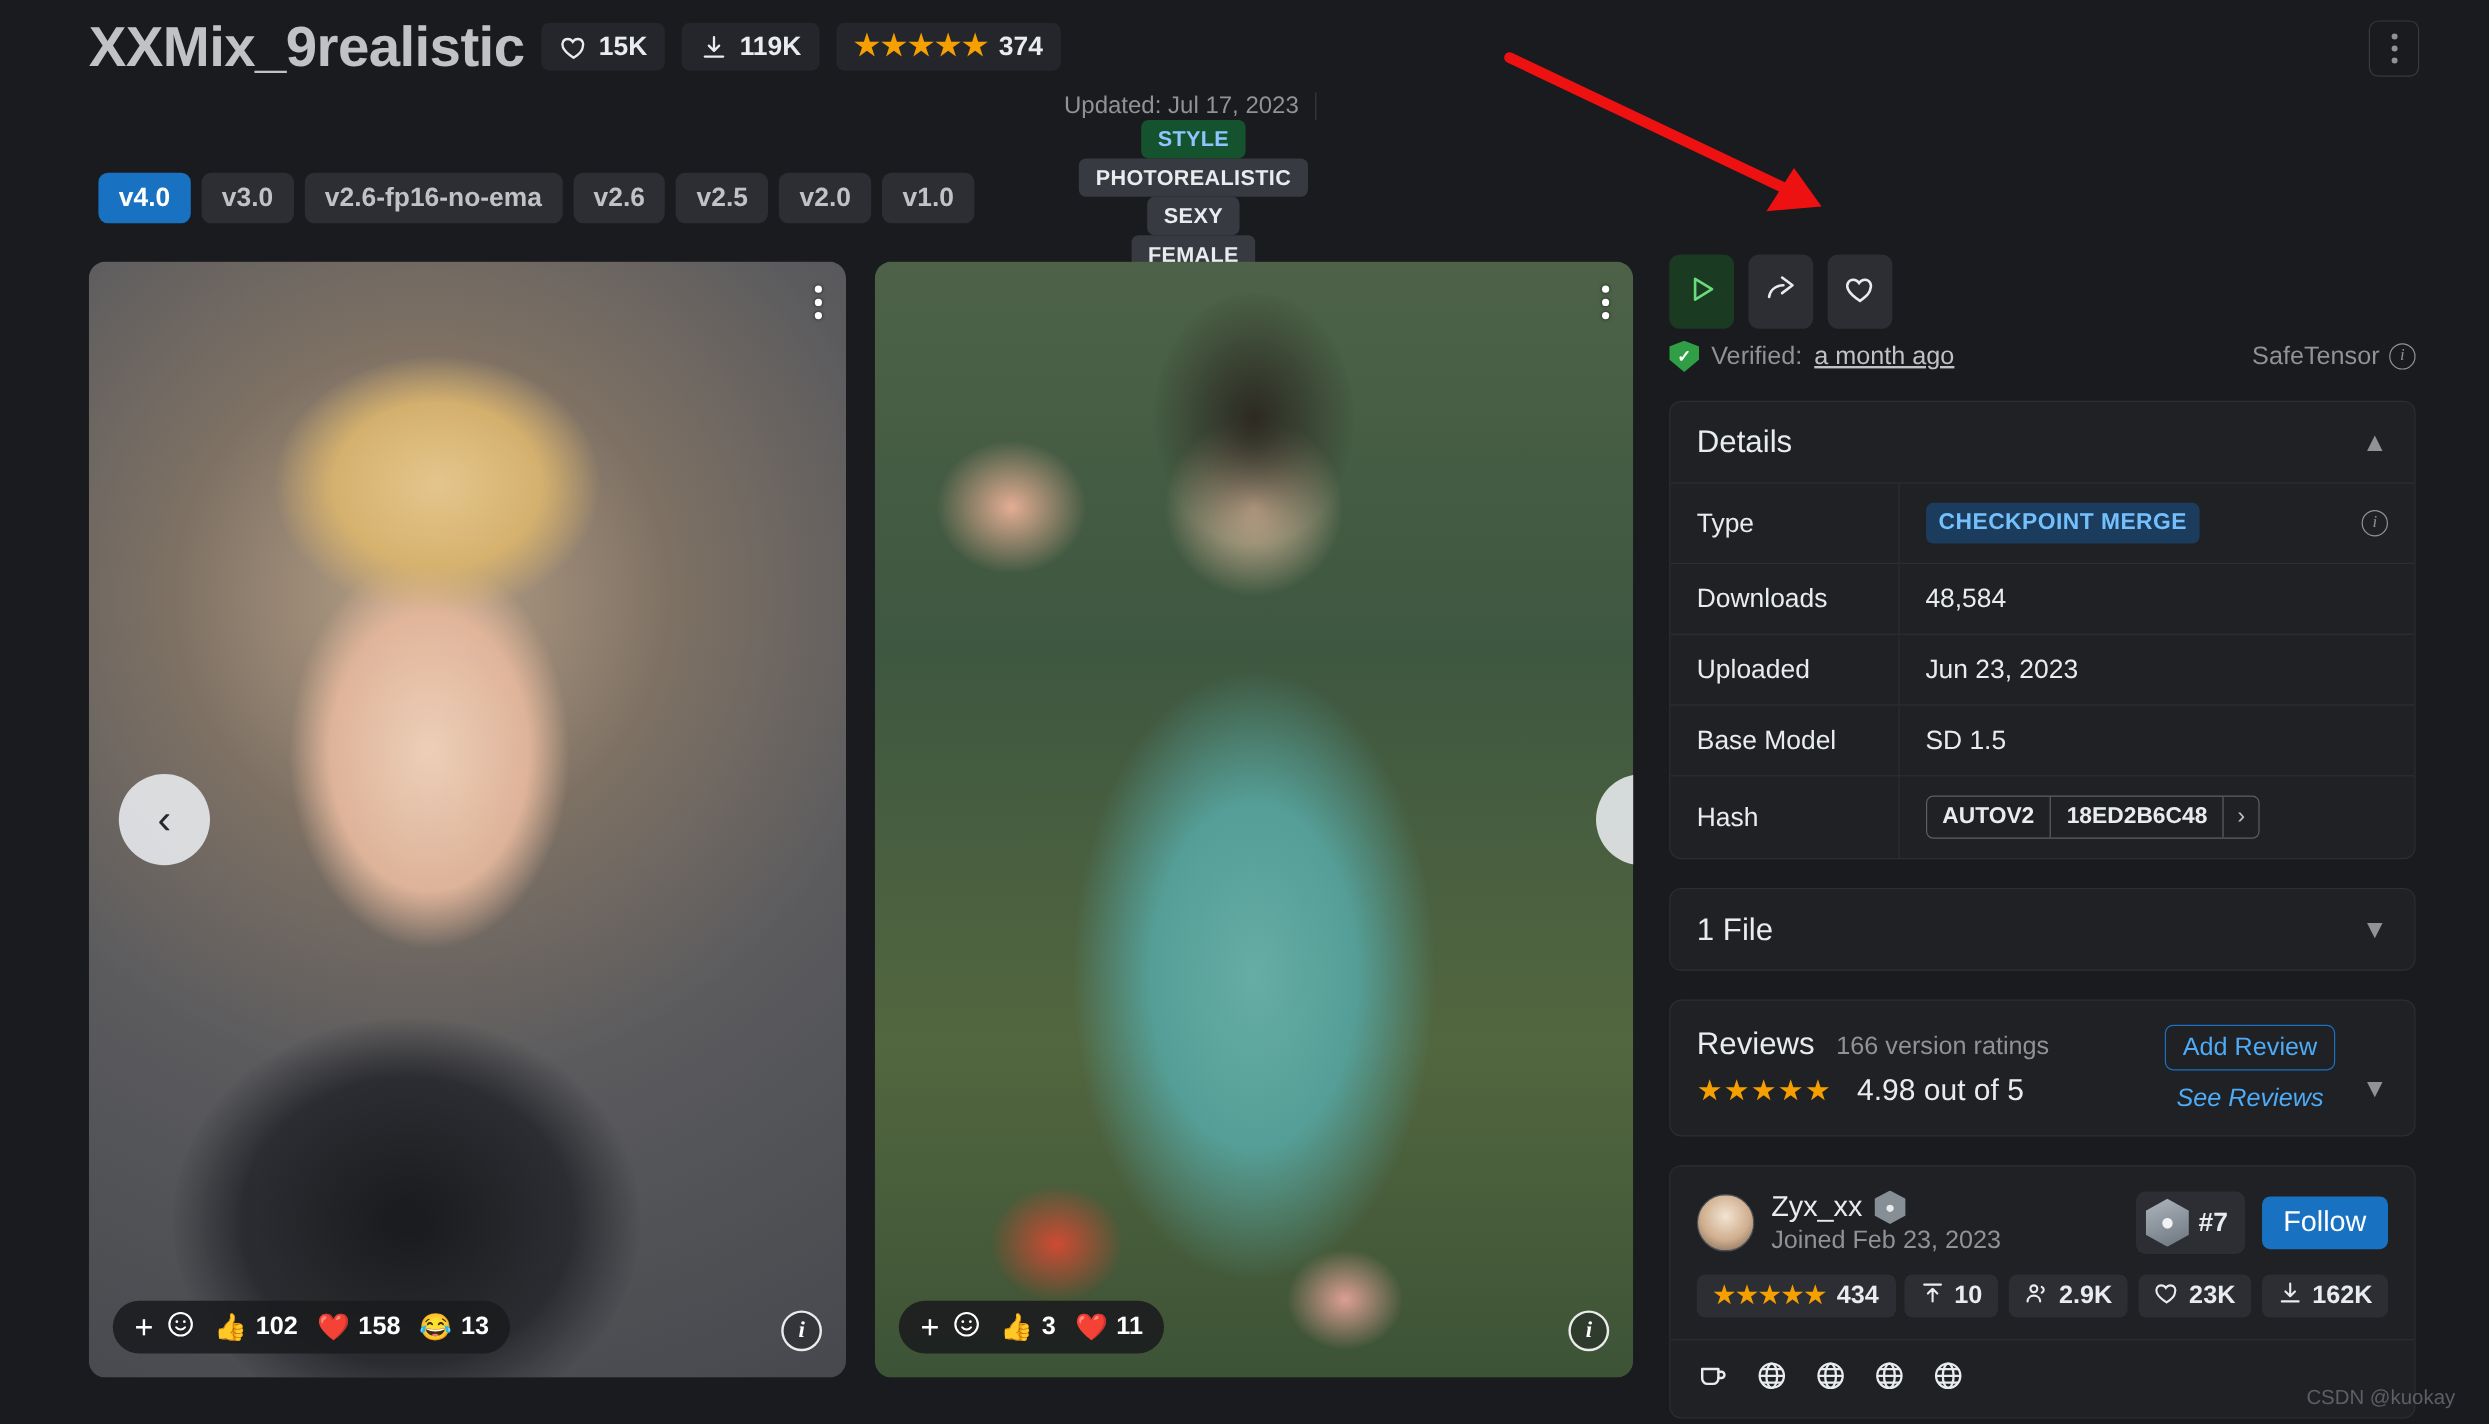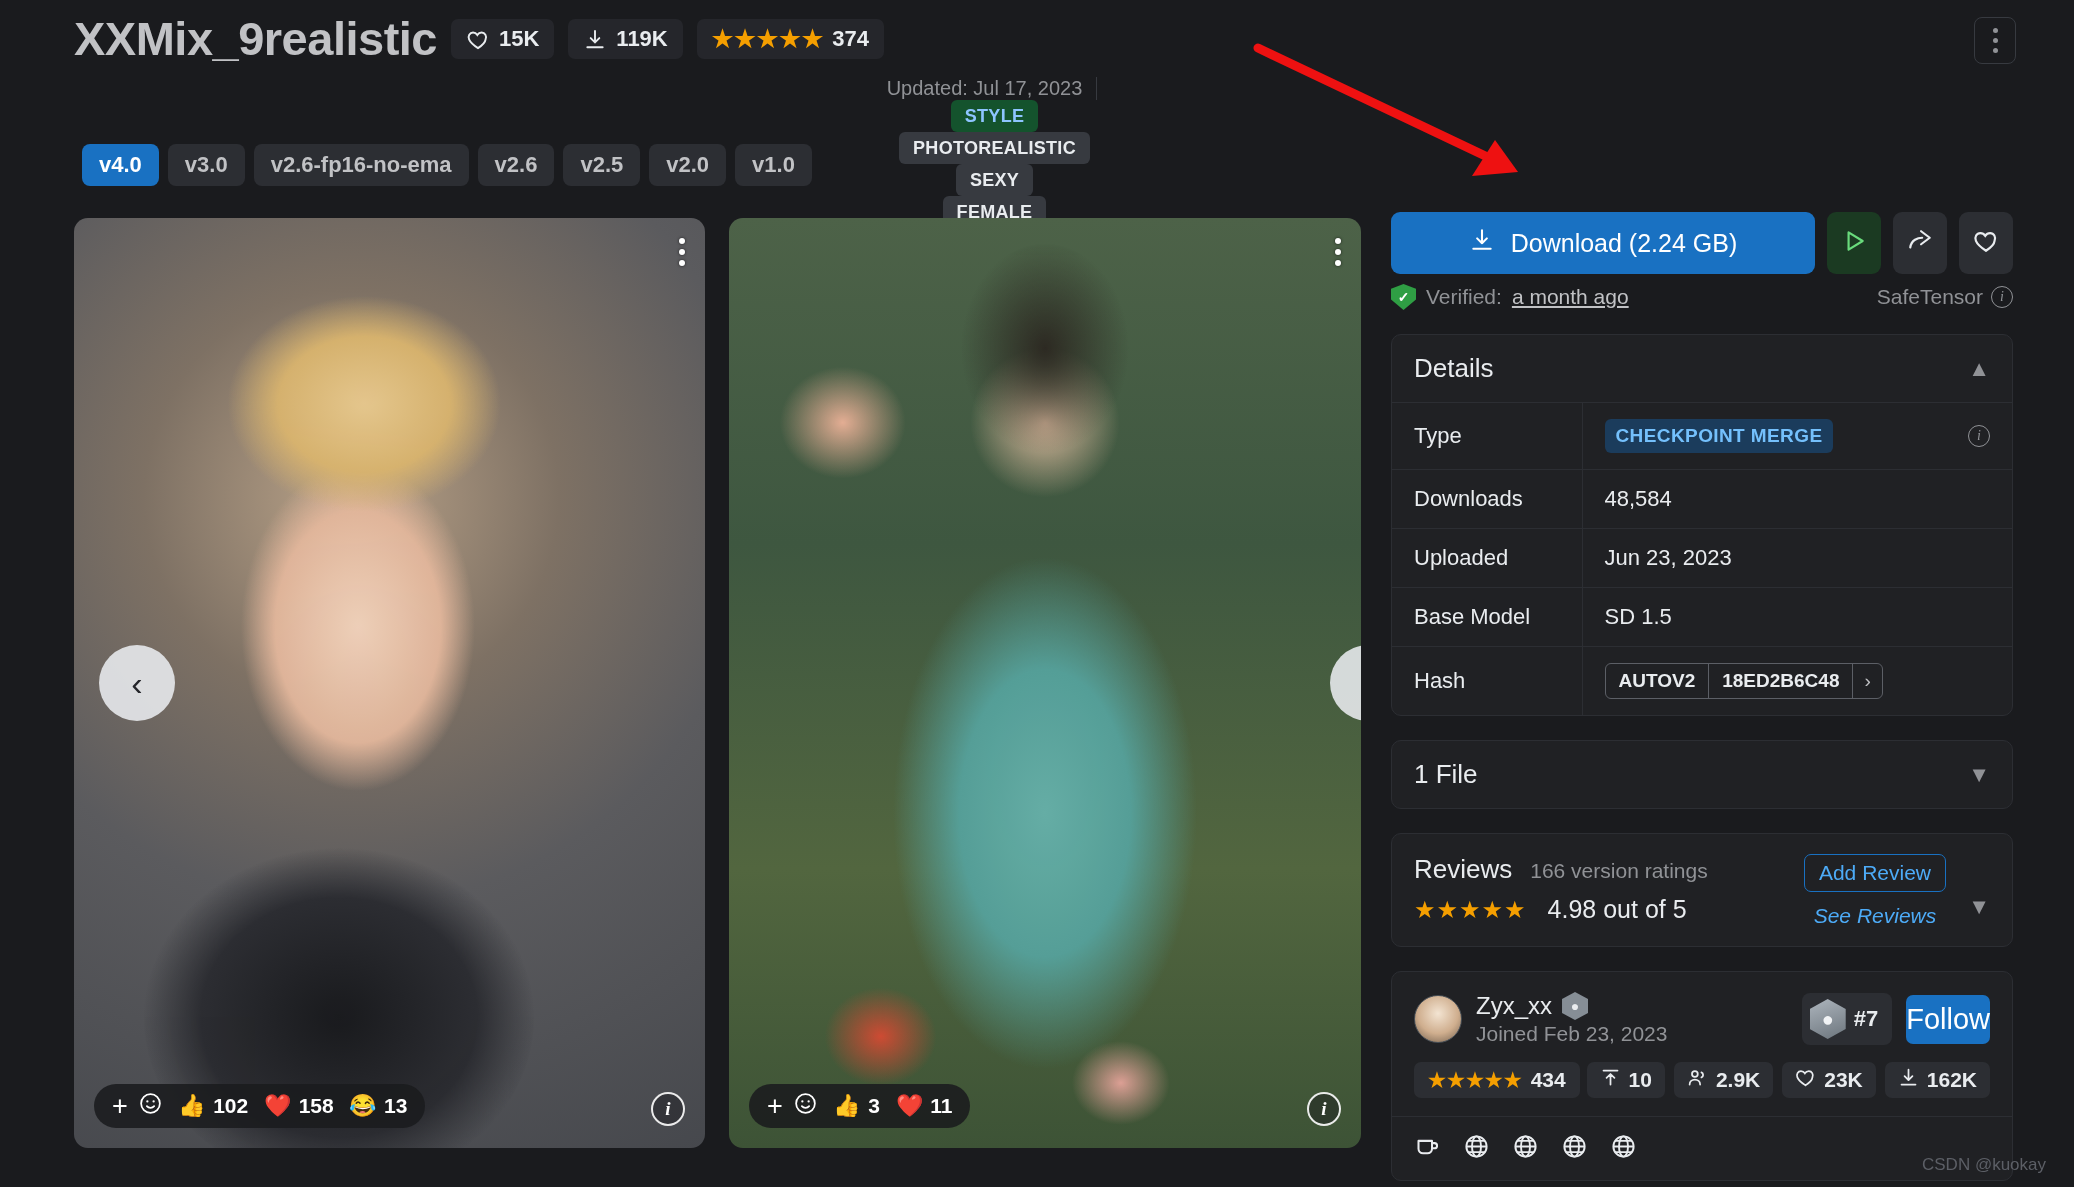--- a/index.html
+++ b/index.html
@@ -227,21 +227,21 @@
     font-size: 22px; font-weight: 700; color: #e9ecef;
   }
   .hex-lg {
     width: 36px; height: 40px; background: linear-gradient(160deg,#adb5bd,#6c757d);
     clip-path: polygon(50% 0%, 100% 25%, 100% 75%, 50% 100%, 0% 75%, 0% 25%);
     display: inline-flex; align-items: center; justify-content: center;
     color: #f1f3f5; font-size: 20px;
   }
   .follow {
     background: #1971c2; color: #fff; border-radius: 7px;
-    padding: 8px 0; font-size: 29px;
+    padding: 8px 18px; font-size: 24px;
   }
   .cre-stats {
     display: flex; align-items: center; justify-content: space-between; margin-top: 16px;
     padding-bottom: 18px;
   }
   .rating-pill {
     display: inline-flex; align-items: center; gap: 9px;
     background: #2c2e33; border-radius: 7px; padding: 5px 14px; height: 36px;
     font-size: 21px; font-weight: 700; color: #e9ecef;
   }
@@ -401,28 +401,20 @@
           <span>11</span>
         </span>
       </div>
       <div class="info-badge">i</div>
     </div>
   </div>
 
   <div class="side">
 
     <div class="dl-row">
-      <div class="dl-btn">
-        <span>
-          <svg width="26" height="26" viewBox="0 0 24 24" fill="none" stroke="#fff" stroke-width="1.9" stroke-linecap="round">
-              <path d="M12 3v12m0 0l-4.5-4.5M12 15l4.5-4.5M4 20h16"></path>
-            </svg>
-        </span>
-        <span>Download (2.24 GB)</span>
-      </div>
       <div class="sq-btn play">
         <span>
           <svg width="26" height="26" viewBox="0 0 24 24" fill="none" stroke="#69db7c" stroke-width="2" stroke-linejoin="round">
               <polygon points="7,4 20,12 7,20"></polygon>
             </svg>
         </span>
       </div>
       <div class="sq-btn">
         <span>
           <svg width="26" height="26" viewBox="0 0 24 24" fill="none" stroke="#e9ecef" stroke-width="2" stroke-linecap="round" stroke-linejoin="round">

